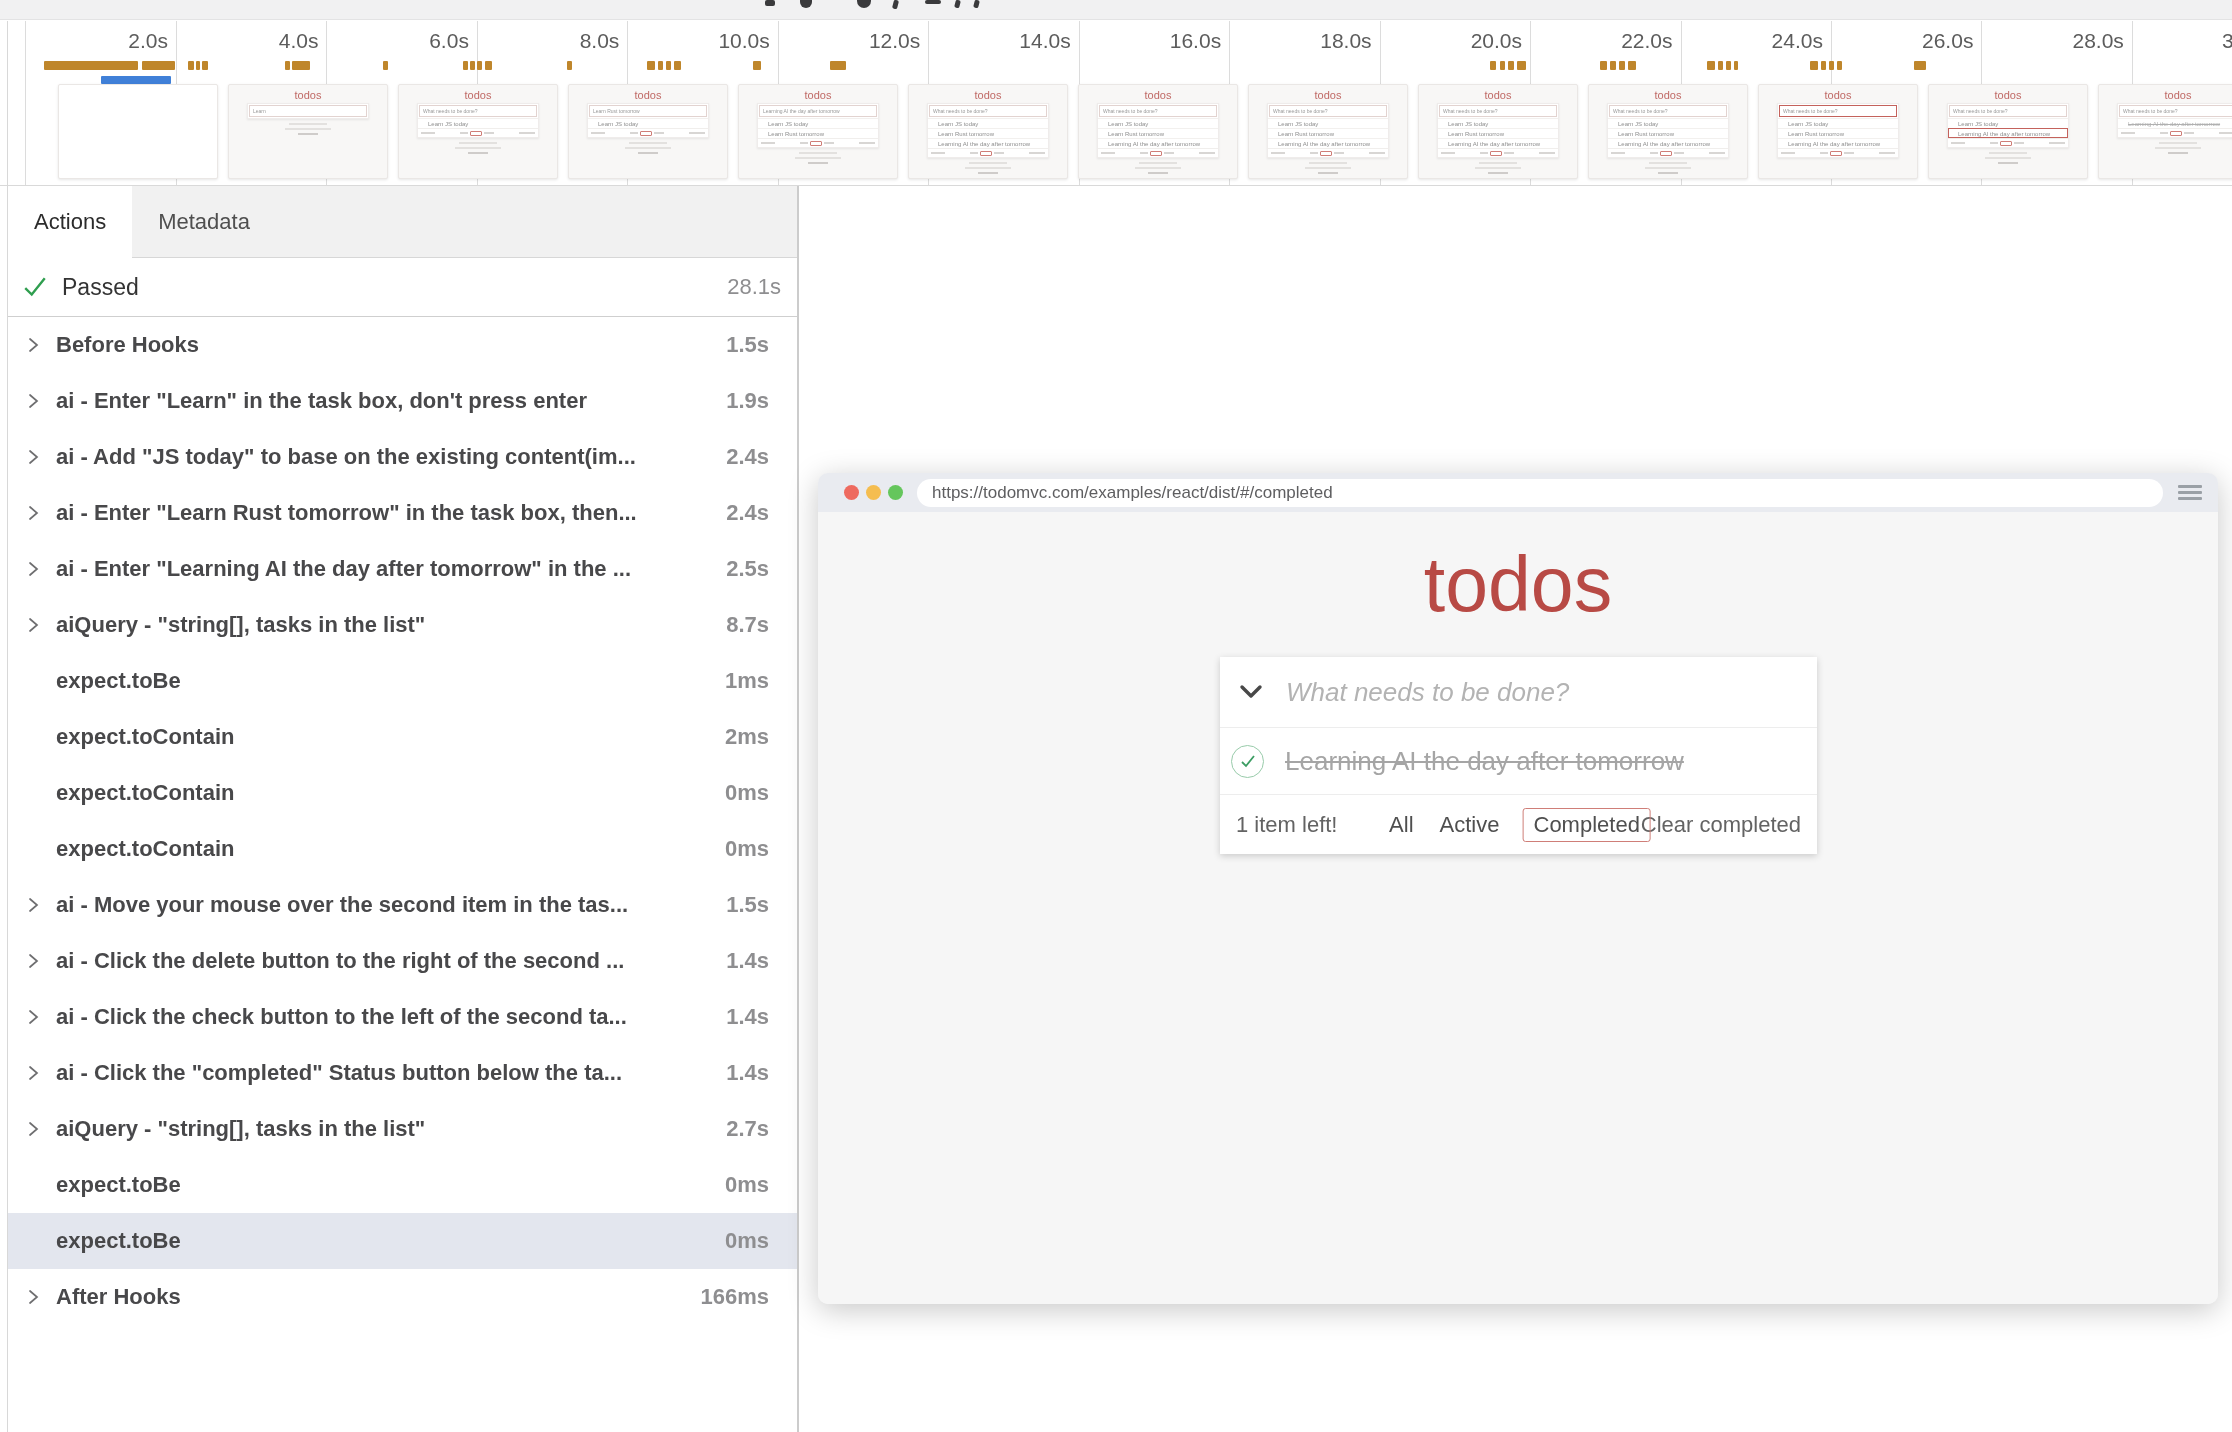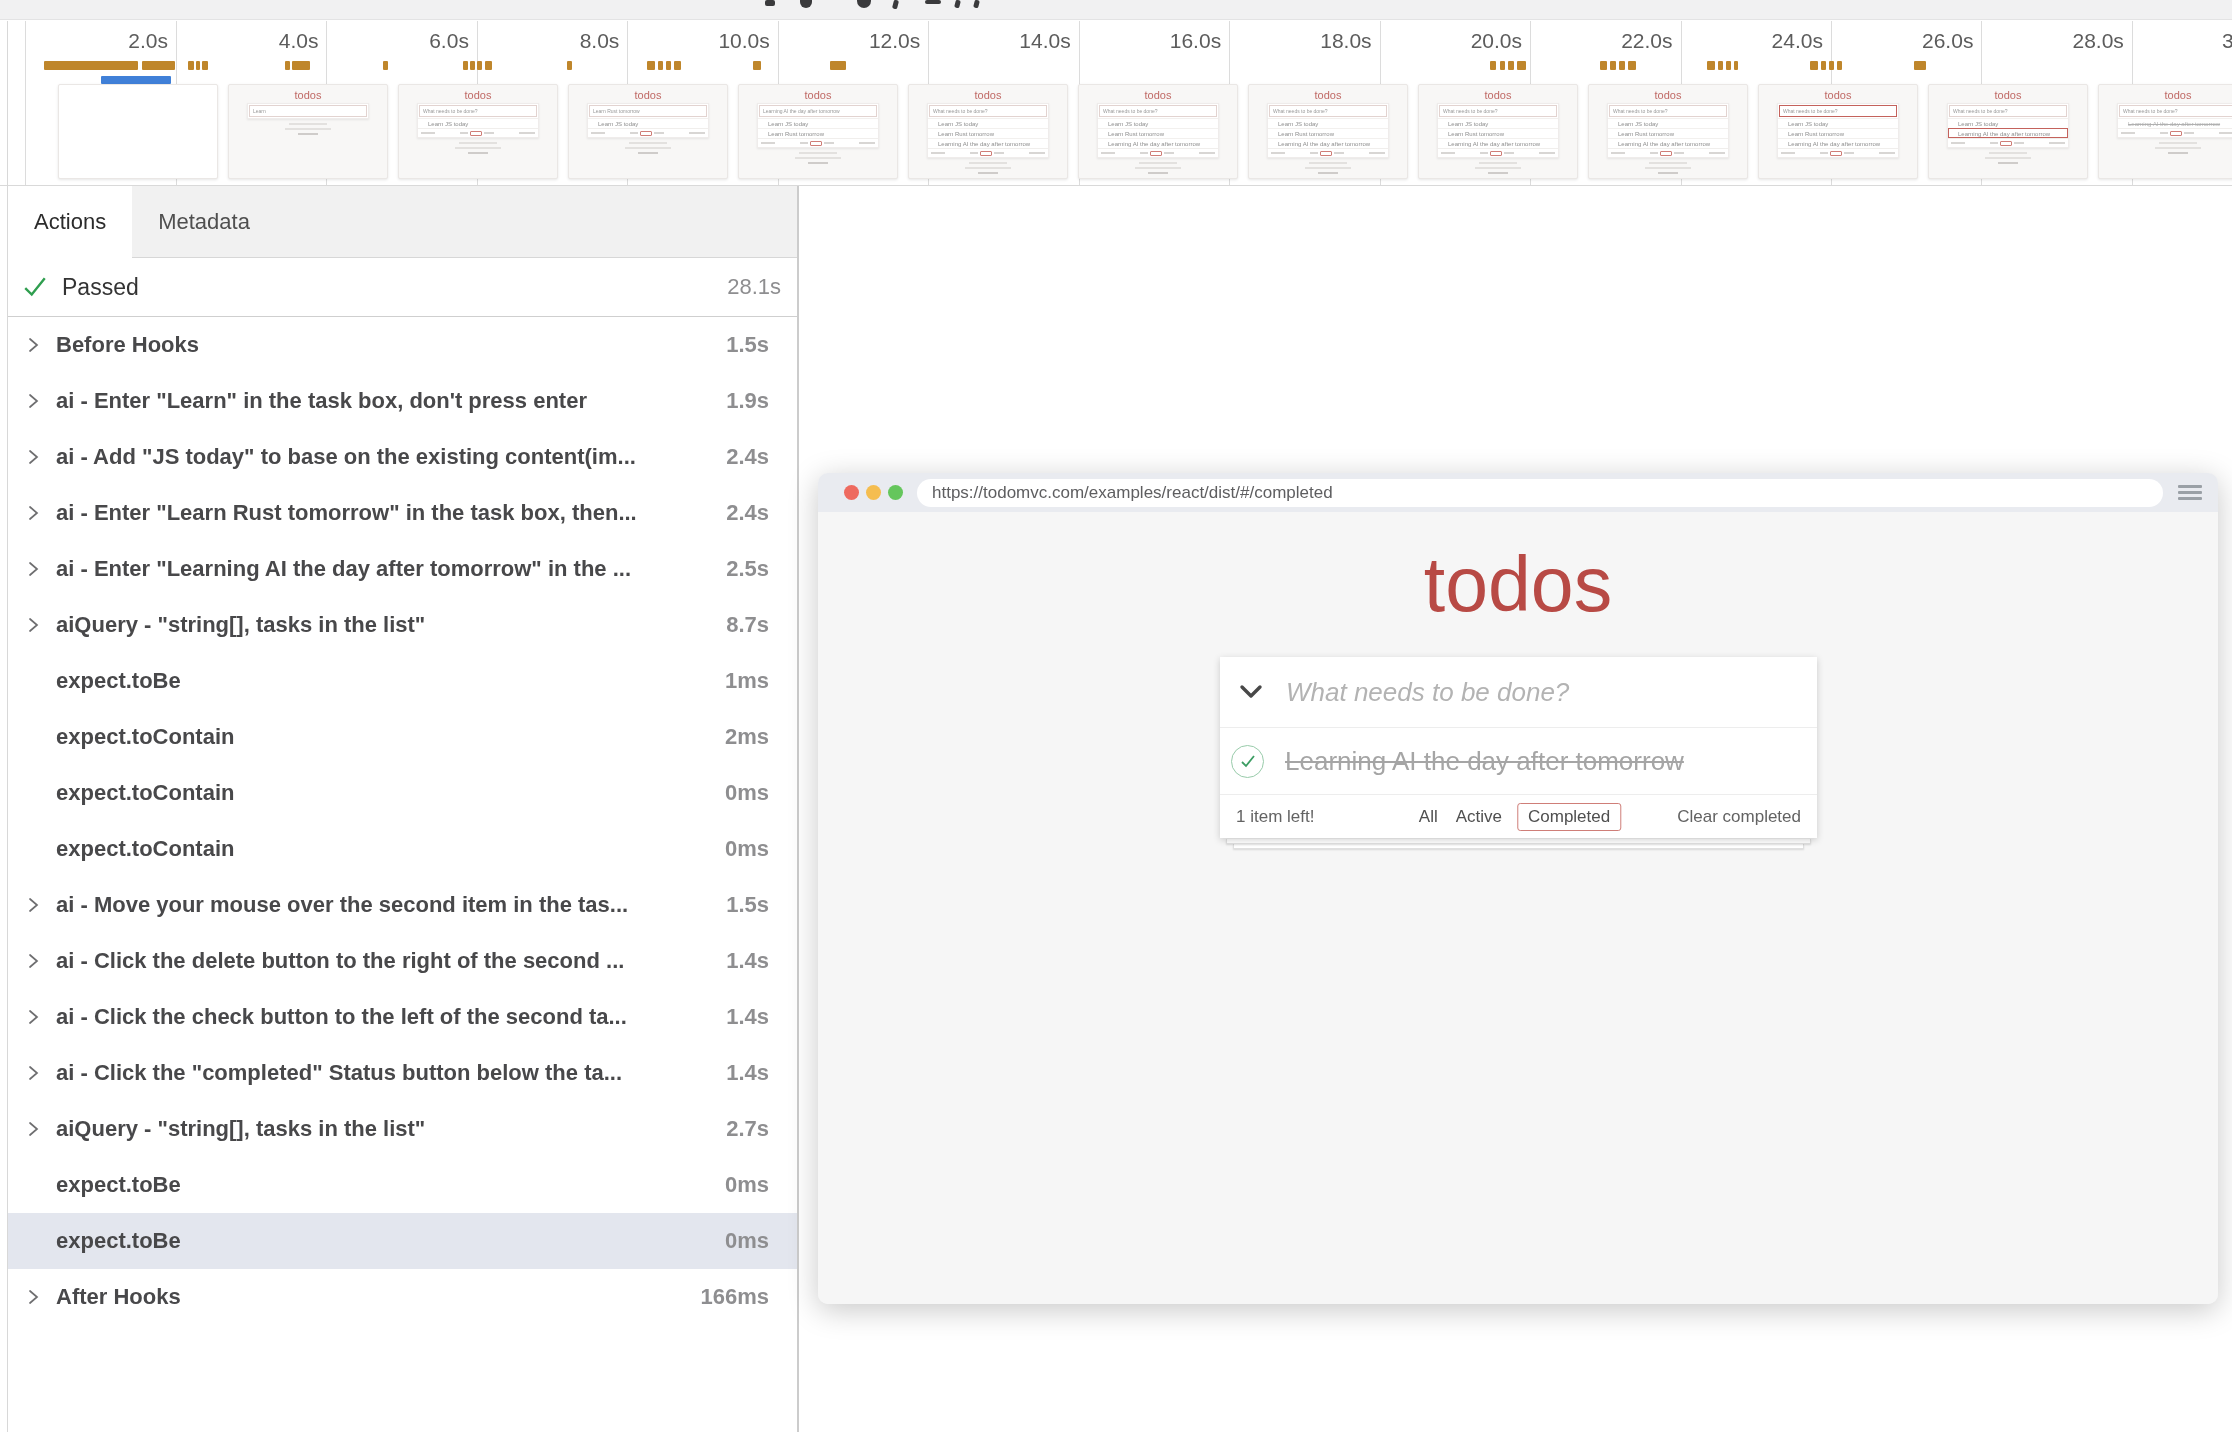--- a/index.html
+++ b/index.html
@@ -82,23 +82,23 @@
   .todo-card { position: absolute; left: 402px; top: 145px; width: 597px; background: #fff;
     box-shadow: 0 2px 7px rgba(0,0,0,.18); z-index: 2; }
   .new-row { height: 70px; display: flex; align-items: center; padding-left: 18px; }
   .new-row input { border: none; outline: none; background: transparent; font-size: 26px;
     margin-left: 22px; width: 480px; font-family: inherit; color: #555; }
   .new-row input::placeholder { font-style: italic; color: #b3b3b3; }
   .todo-row { height: 67px; border-top: 1px solid #ededed; display: flex; align-items: center; padding-left: 11px; }
   .toggle { width: 33px; height: 33px; border: 1px solid #98cbaa; border-radius: 50%;
     display: flex; align-items: center; justify-content: center; }
   .todo-text { margin-left: 21px; font-size: 26px; color: #a5a5a5; text-decoration: line-through; }
-  .card-footer { position: relative; height: 44px; border-top: 1px solid #ededed; display: flex;
-    align-items: center; padding: 16px 16px; font-size: 17px; color: #636363; }
-  .filters { position: absolute; left: 50%; transform: translateX(-50%); display: flex; gap: 12px; align-items: center; text-align: center; }
+  .card-footer { position: relative; height: 60px; border-top: 1px solid #ededed; display: flex;
+    align-items: center; padding: 16px 16px; font-size: 22px; color: #636363; }
+  .filters { position: absolute; left: 50%; transform: translateX(-50%); display: flex; gap: 20px; align-items: center; text-align: center; }
   .filter { padding: 4px 2px; border: 1px solid transparent; border-radius: 3px; color: #4f4f4f; }
   .filter.selected { border-color: #cf7e78; padding: 3px 10px; }
   .clear-btn { margin-left: auto; }
   .paper { position: absolute; background: #fff; border: 1px solid #e0e0e0; border-top: none;
     box-shadow: 0 1px 2px rgba(0,0,0,.12); }
   .paper.p1 { left: 408px; top: 327px; width: 585px; height: 5px; z-index: 1; }
   .paper.p2 { left: 415px; top: 332px; width: 571px; height: 5px; z-index: 0; }
   .app-info { position: absolute; left: 0; top: 394px; width: 100%; text-align: center;
     font-size: 14px; color: #c6c6c6; }
   .app-info div { margin-bottom: 9px; }

